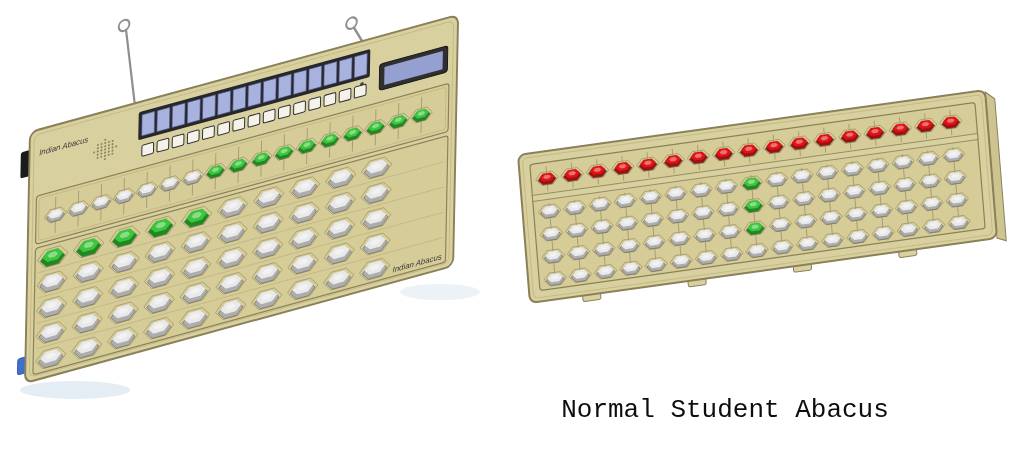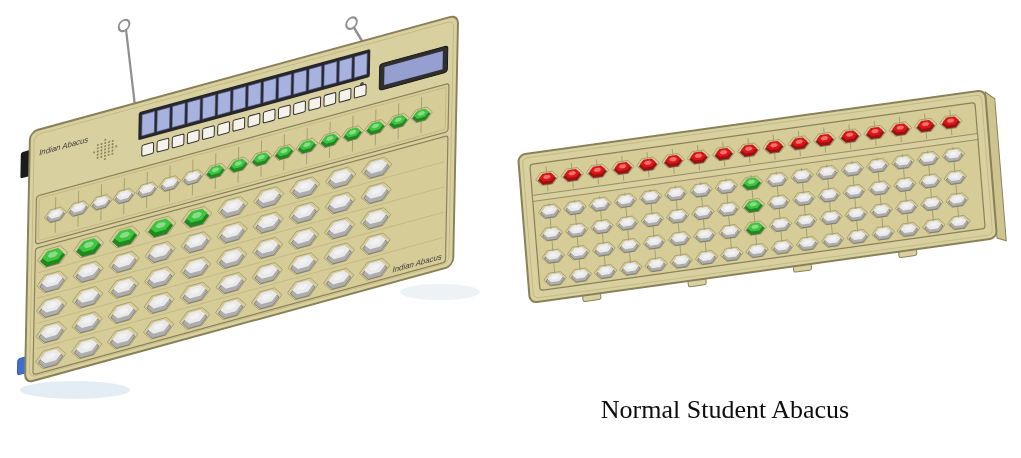--- a/index.html
+++ b/index.html
@@ -1,19 +1,19 @@
 <!DOCTYPE html>
 <html><head>
 <meta charset="utf-8">
 <style>
   html,body{margin:0;padding:0;background:#ffffff;}
   .stage{position:relative;width:1021px;height:458px;background:#ffffff;overflow:hidden;}
   .caption{position:absolute;font-family:"Liberation Serif",serif;font-size:26px;color:#0d0d0d;text-align:center;white-space:nowrap;}
   #cap-left{left:30px;top:412px;width:450px;}
-  #cap-right{left:500px;top:395px;width:450px;}
+  #cap-right{left:500px;top:395px;width:450px;font-family:Liberation Mono, monospace;}
   svg{display:block;}
 </style>
 </head>
 <body>
 
 <div class="stage">
   <svg id="scene" width="1021" height="458" viewBox="0 0 1021 458">
       <ellipse cx="75" cy="390" rx="55" ry="9" fill="#d9e6ee" opacity="0.7"></ellipse>
       <ellipse cx="440" cy="292" rx="40" ry="8" fill="#d9e6ee" opacity="0.5"></ellipse>
       <g transform="matrix(0.973,-0.266,-0.02,1.004,30,132)">

